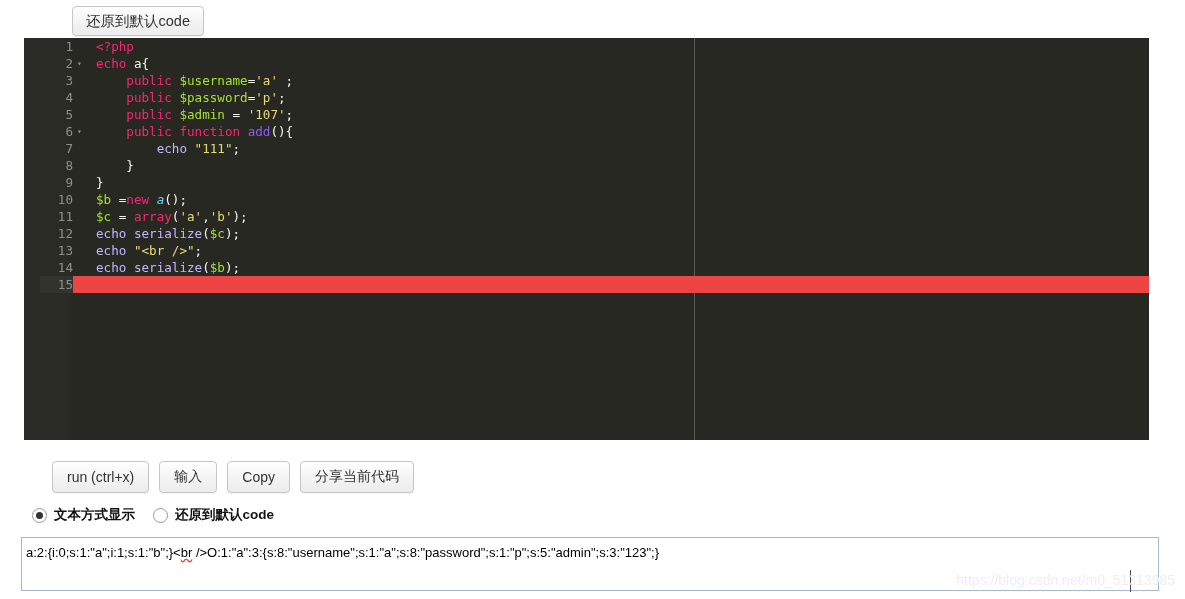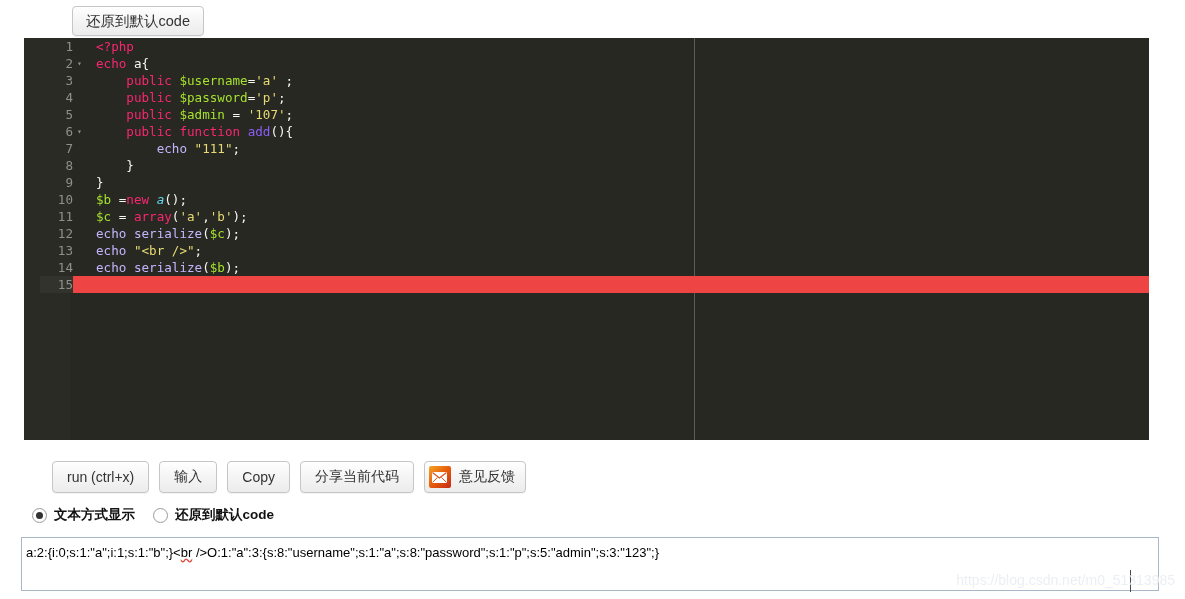--- a/index.html
+++ b/index.html
@@ -252,30 +252,20 @@
       <div class="line"><span class="ln-num">14</span><span class="ln-fold"></span><span class="ln-code"><span class="t-fn">echo</span><span class="t-pun"> </span><span class="t-fn">serialize</span><span class="t-pun">(</span><span class="t-var">$b</span><span class="t-pun">);</span></span></div>
       <div class="line active"><span class="ln-num">15</span><span class="ln-fold"></span><span class="ln-code"><span class="t-pun"></span></span></div>
     </div>
 </div>
 
 <div class="btnrow">
   <button class="btn btn-action">run (ctrl+x)</button>
   <button class="btn btn-action">输入</button>
   <button class="btn btn-action">Copy</button>
   <button class="btn btn-action">分享当前代码</button>
-  <button class="btn btn-feedback">
-    <span class="mail-icon">
-      <svg width="15" height="11" viewBox="0 0 15 11" aria-hidden="true">
-        <rect x="0.5" y="0.5" width="14" height="10" fill="#ffffff" stroke="#ffffff"></rect>
-        <path d="M0.5 0.5 L7.5 6 L14.5 0.5" fill="none" stroke="#d9531e" stroke-width="1.2"></path>
-        <path d="M0.5 10.5 L5.5 5.4 M14.5 10.5 L9.5 5.4" fill="none" stroke="#d9531e" stroke-width="1"></path>
-      </svg>
-    </span>
-    <span>意见反馈</span>
-  </button>
 </div>
 
 <div class="radiorow" id="radio-row">
     <label class="radio-opt">
       <span class="radio-mark checked"></span>
       <span>文本方式显示</span>
     </label>
     <label class="radio-opt">
       <span class="radio-mark"></span>
       <span>还原到默认code</span>

